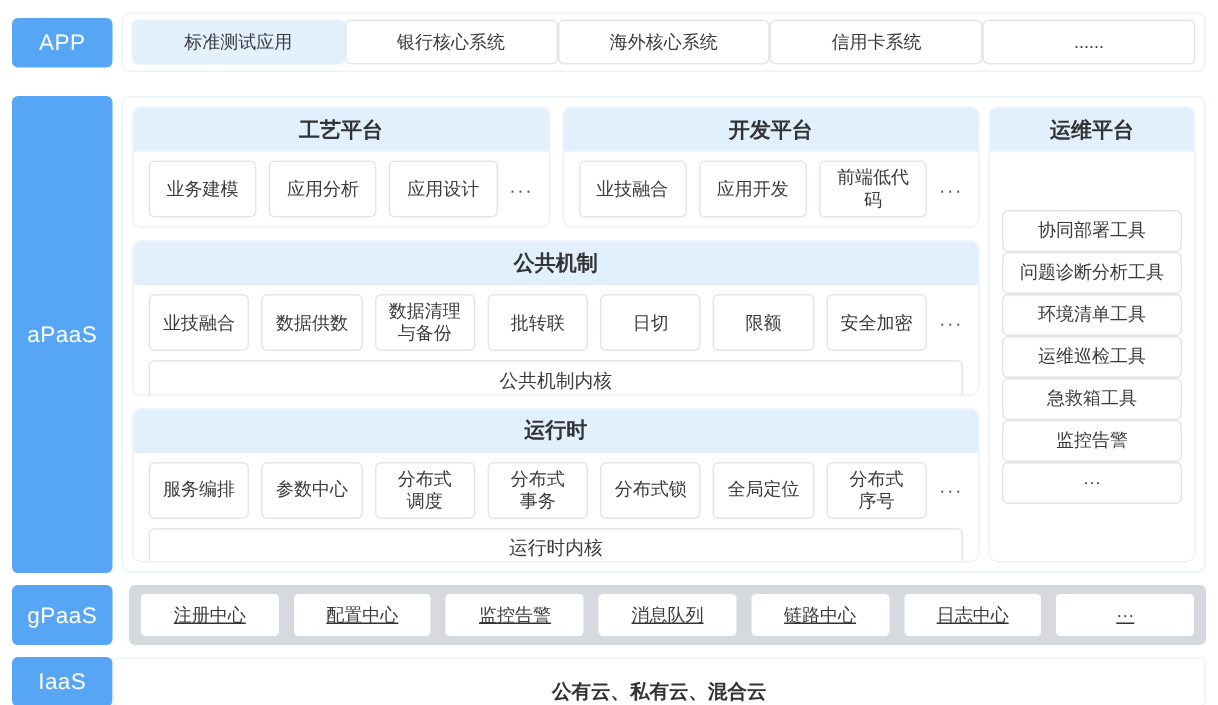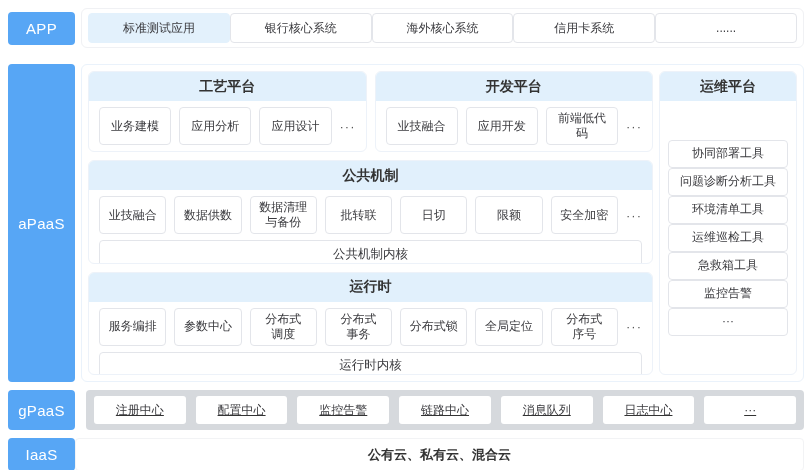--- a/index.html
+++ b/index.html
@@ -51,21 +51,21 @@
 
   
   .gpaas-row { margin-top:8px; height:40px;gap:11px; }
   .gpaas-strip { flex:1; background:#D6D9DD; border-radius:4px; padding:6px 8px;
                  display:flex; gap:10px;text-decoration:underline; }
   .gpaas-strip .chip { flex:1; border:none; border-radius:3px; }
 
   
   .iaas-row { margin-top:8px; height:33px; }
   .iaas-body { flex:1; border:1px solid #F2F3F5; border-radius:4px; background:#fff;
-               display:flex; align-items:center; justify-content:center;
+               display:flex; align-items:flex-end; justify-content:center;
                font-size:13px; font-weight:600; color:#333; }
 </style>
 </head>
 <body>
 
 <div class="canvas">
 
   <div class="row app-row">
     <div class="layer-label">APP</div>
     <div class="app-body">
@@ -153,22 +153,22 @@
       </div>
     </div>
   </div>
 
   <div class="row gpaas-row">
     <div class="layer-label">gPaaS</div>
     <div class="gpaas-strip">
         <div class="chip">注册中心</div>
         <div class="chip">配置中心</div>
         <div class="chip">监控告警</div>
+        <div class="chip">消息队列</div>
         <div class="chip">链路中心</div>
-        <div class="chip">消息队列</div>
         <div class="chip">日志中心</div>
         <div class="chip">···</div>
       </div>
   </div>
 
   <div class="row iaas-row">
     <div class="layer-label">IaaS</div>
     <div class="iaas-body">
       <span>公有云、私有云、混合云</span>
     </div>

